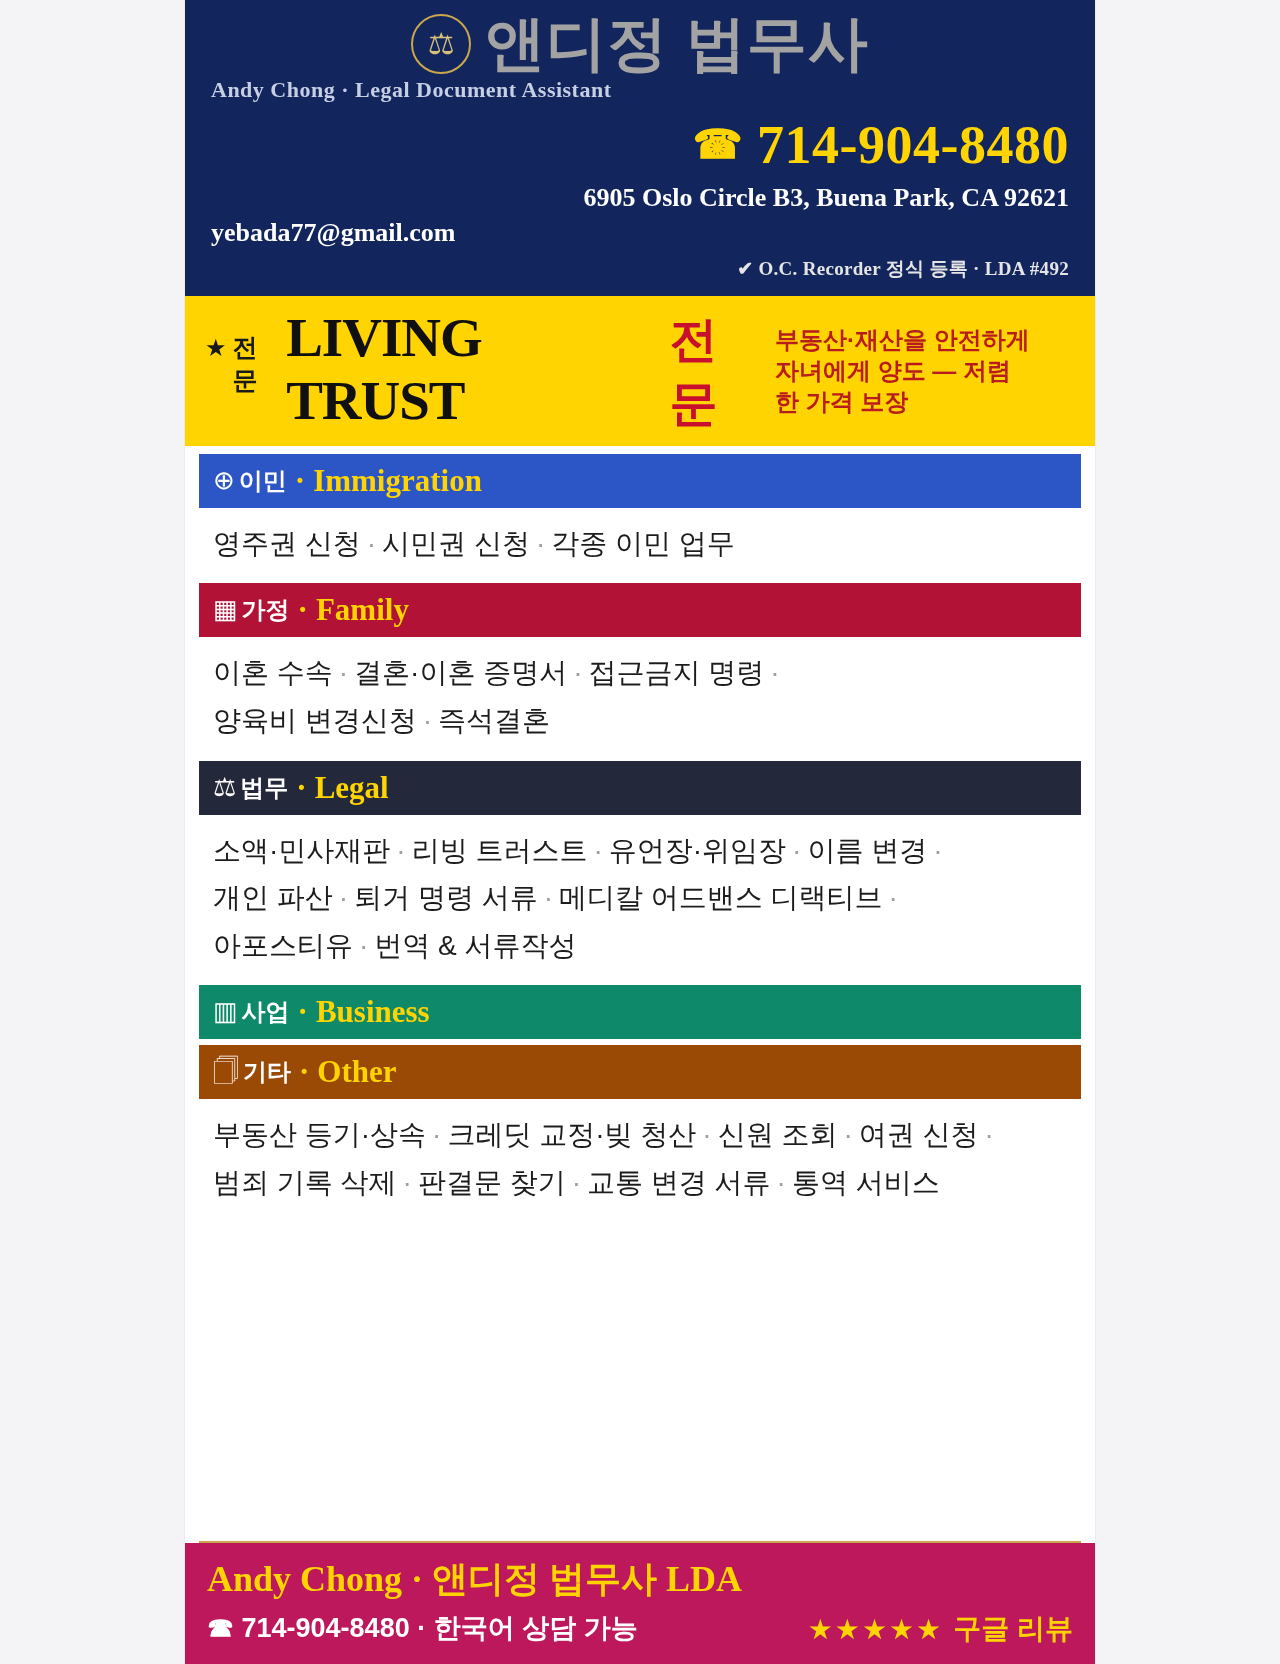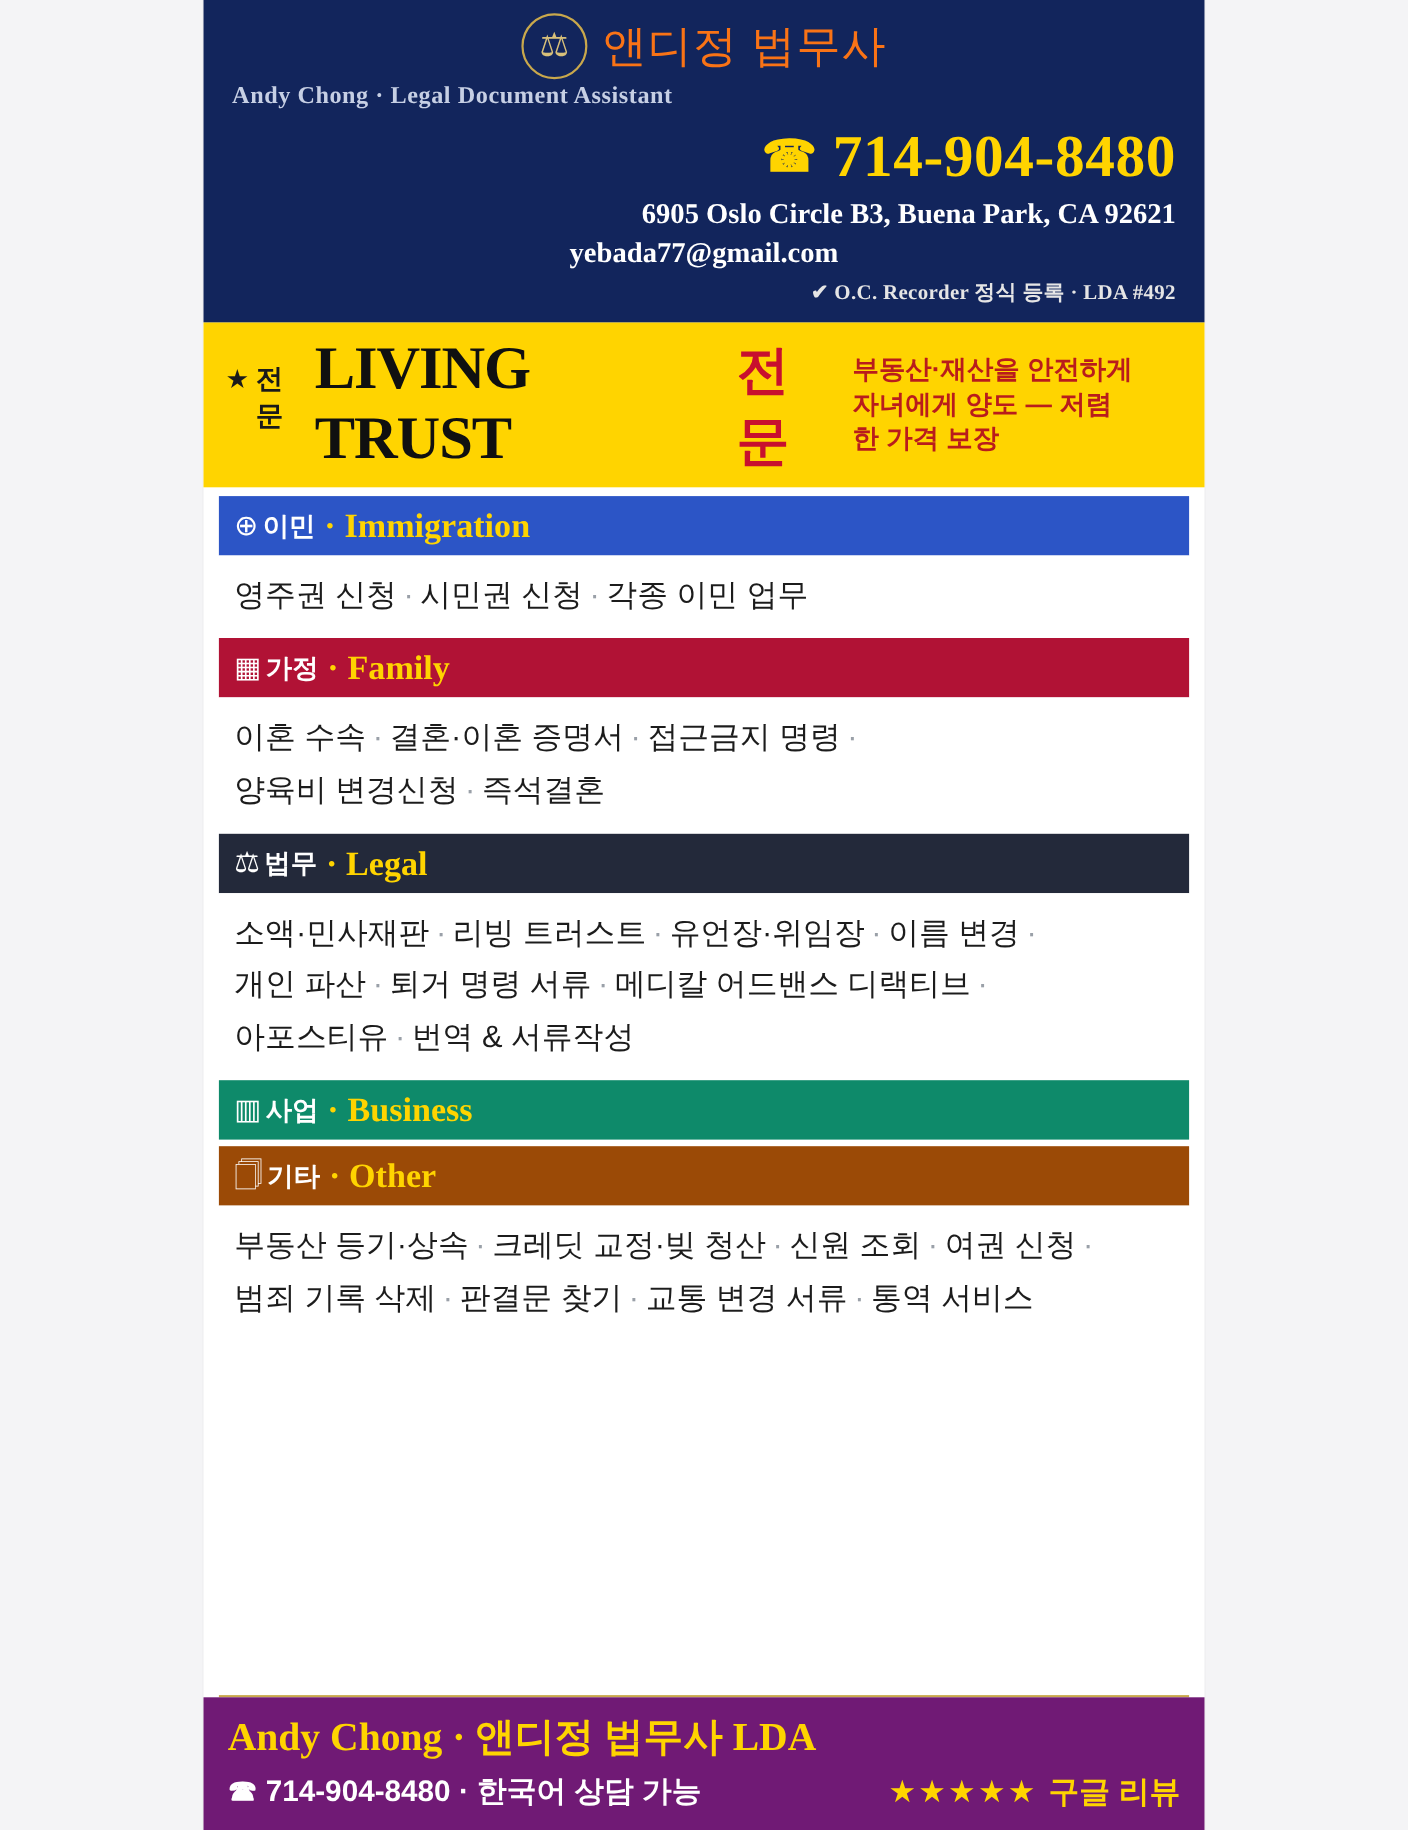--- a/index.html
+++ b/index.html
@@ -45,24 +45,24 @@
     display: flex;
     align-items: center;
     justify-content: center;
     color: #d8c07a;
     font-size: 30px;
     line-height: 1;
     flex: none;
   }
   .brand-name {
     font-family: "Liberation Sans", sans-serif;
-    font-weight: normal;
-    font-size: 40px;
+    font-weight: bold;
+    font-size: 60px;
     line-height: 1.05;
-    color: #f97316;
+    color: #a3a3a3;
     letter-spacing: 1px;
   }
   .brand-sub {
     text-align: left;
     font-family: "Liberation Serif", serif;
     font-weight: bold;
     font-size: 22px;
     color: #c6cfe4;
     letter-spacing: 0.5px;
     margin-top: 2px;
@@ -83,21 +83,21 @@
   .phone-icon { font-size: 40px; }
   .addr {
     text-align: right;
     font-size: 26px;
     font-weight: bold;
     color: #ffffff;
     margin-top: 6px;
     line-height: 1.35;
   }
   .email {
-    text-align: center;
+    text-align: left;
     font-size: 26px;
     font-weight: bold;
     color: #ffffff;
     line-height: 1.35;
   }
   .reg {
     text-align: right;
     font-size: 19px;
     font-weight: bold;
     color: #e5e5e5;
@@ -206,21 +206,21 @@
   .sep { color: #9aa0a8; padding: 0 6px; }
 
   .rule {
     height: 2px;
     background: #c9a84c;
     margin: 6px 14px 0 14px;
   }
 
   
   .footer {
-    background: #701a75;
+    background: #be185d;
     padding: 12px 22px 16px 22px;
     color: #ffffff;
   }
   .footer-title {
     font-family: "Liberation Serif", serif;
     font-weight: bold;
     font-size: 36px;
     color: #ffd400;
     text-align: left;
   }

